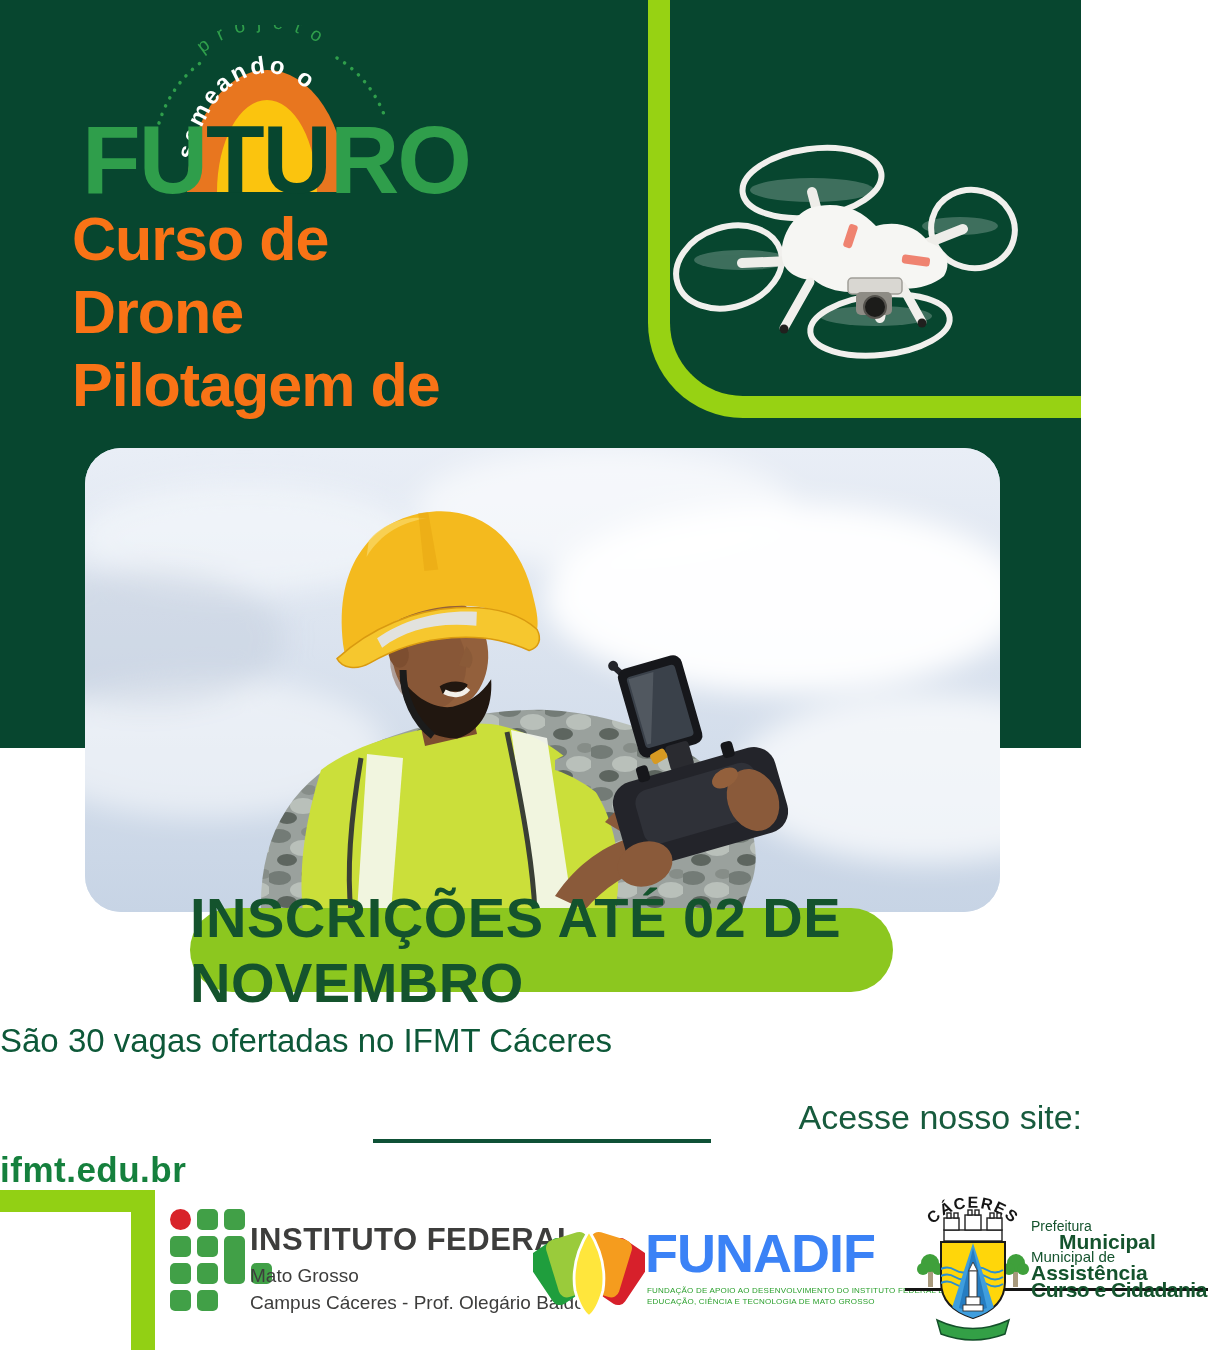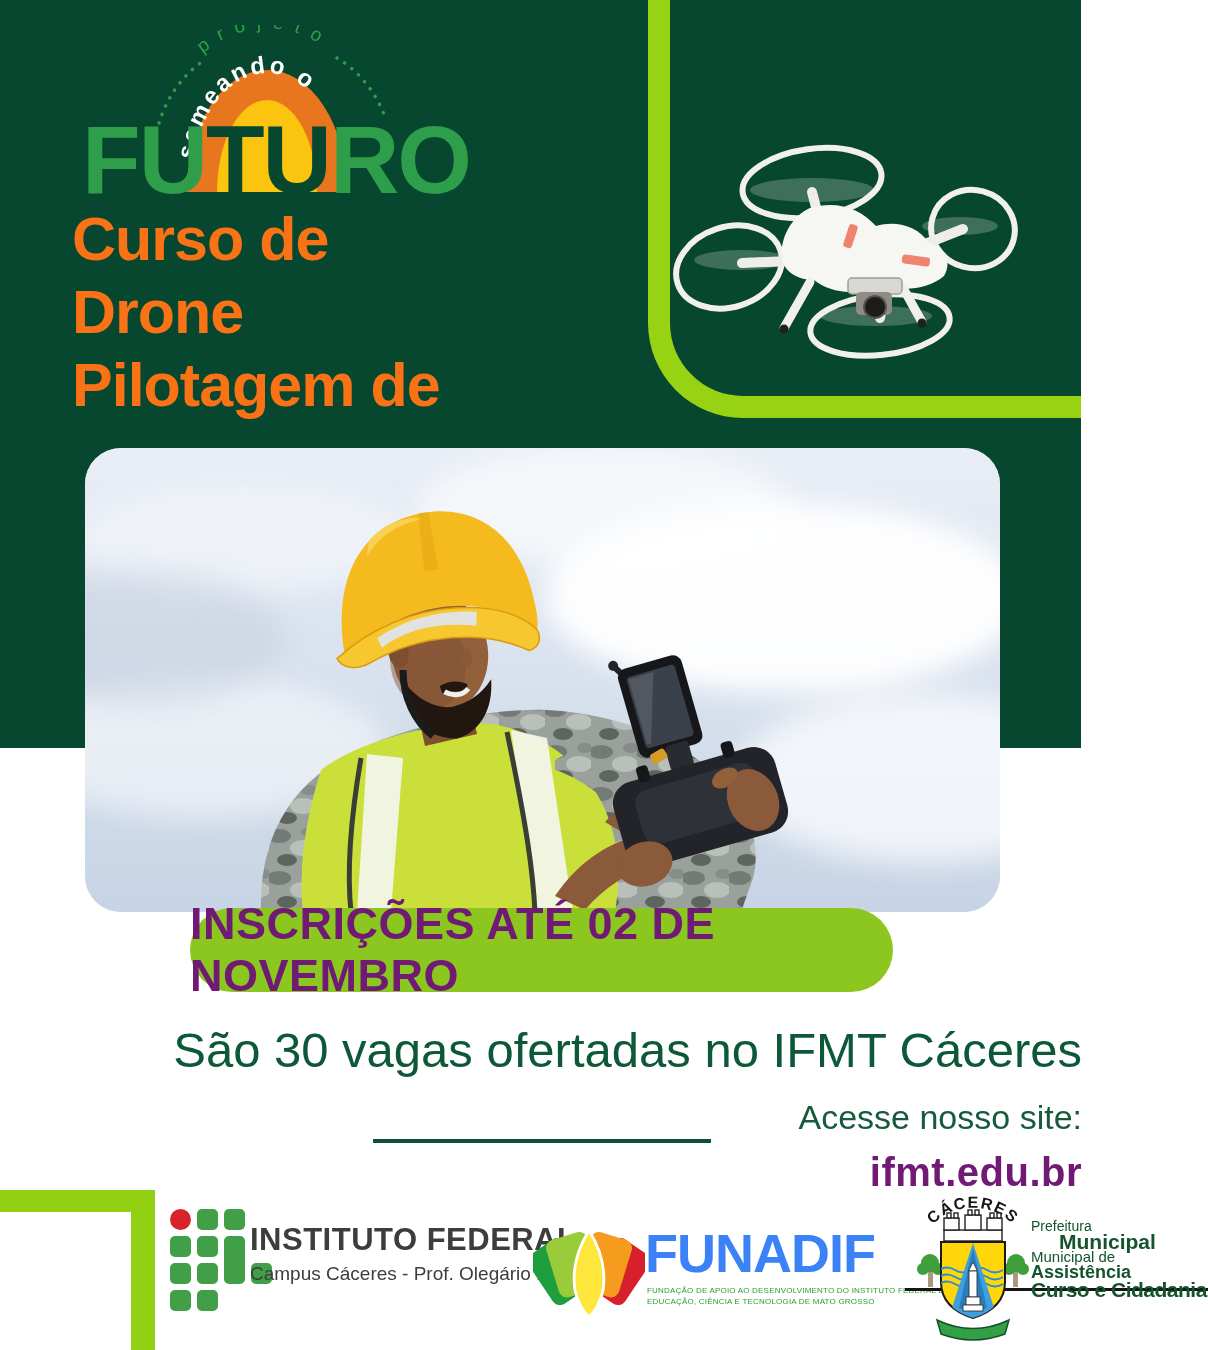--- a/index.html
+++ b/index.html
@@ -18,30 +18,30 @@
   .drone-art { position:absolute; left:660px; top:130px; }
 
   
   .photo { position:absolute; left:85px; top:448px; width:915px; height:464px;
     border-radius:36px; overflow:hidden; background:#d7e1ee; }
 
   
   .pill { position:absolute; left:190px; top:908px; width:703px; height:84px;
     background:#8cc71f; border-radius:42px; display:flex; align-items:center; justify-content:center;
     z-index:5; }
-  .pill span { font-size:45px; font-weight:bold; letter-spacing:.5px; color:#701a75; }
-
-  
-  .vagas { position:absolute; left:0; top:1022px; width:1082px; text-align:right;
-    font-size:49px; color:#0d5838; }
+  .pill span { font-size:56px; font-weight:bold; letter-spacing:.5px; color:#14532d; }
+
+  
+  .vagas { position:absolute; left:0; top:1022px; width:1082px; text-align:left;
+    font-size:33px; color:#0d5838; }
   .acesse { position:absolute; left:0; top:1098px; width:1082px; text-align:right;
     font-size:34px; color:#175b3d; }
   .site-line { position:absolute; left:373px; top:1139px; width:338px; height:4px; background:#0e5136; }
-  .site-url { position:absolute; left:0; top:1150px; width:1082px; text-align:right;
-    font-size:40px; font-weight:bold; color:#701a75; letter-spacing:.5px; }
+  .site-url { position:absolute; left:0; top:1150px; width:1082px; text-align:left;
+    font-size:35px; font-weight:bold; color:#15803d; letter-spacing:.5px; }
 
   
   .corner-bracket { position:absolute; left:0; top:1190px; width:155px; height:160px;
     border-top:22px solid #92d014; border-right:24px solid #92d014; }
 
   
   .if-logo { position:absolute; left:170px; top:1209px; }
   .if-text { position:absolute; left:250px; top:1222px; color:#3d3d3c; }
   .if-text .t1 { font-size:31px; font-weight:bold; letter-spacing:.5px; }
   .if-text .t2 { font-size:19px; margin-top:7px; }
@@ -53,21 +53,21 @@
   .funadif-desc { position:absolute; left:647px; top:1285px; font-size:8px; line-height:11px;
     color:#2ba02d; letter-spacing:.2px; }
 
   .caceres { position:absolute; left:905px; top:1186px; width:303px; height:164px; }
   .caceres-line { position:absolute; left:0; top:102px; width:303px; height:3px; background:#151515; z-index:1; }
   .caceres-coat { position:absolute; left:12px; top:0; z-index:2; }
   .caceres-text { position:absolute; left:126px; top:34px; color:#14532d; z-index:2; white-space:nowrap; }
   .caceres-text .c1 { font-size:14px; line-height:13px; }
   .caceres-text .c2 { font-size:21px; line-height:17px; font-weight:bold;margin-left:28px; }
   .caceres-text .c3 { font-size:15px; line-height:14px; }
-  .caceres-text .c4 { font-size:18px; line-height:17px; font-weight:bold; }
+  .caceres-text .c4 { font-size:21px; line-height:17px; font-weight:bold; }
   .caceres-text .c5 { font-size:21px; line-height:18px; font-weight:bold; letter-spacing:-0.5px; }
 </style>
 </head>
 <body>
 
 <div class="poster">
 
   <div class="header-bg">
 
     <div class="drone-frame"></div>
@@ -253,20 +253,21 @@
       <rect x="54" y="27" width="21" height="48" rx="5"></rect>
       <rect x="0" y="54" width="21" height="21" rx="5"></rect>
       <rect x="27" y="54" width="21" height="21" rx="5"></rect>
       <rect x="81" y="54" width="21" height="21" rx="5"></rect>
       <rect x="0" y="81" width="21" height="21" rx="5"></rect>
       <rect x="27" y="81" width="21" height="21" rx="5"></rect>
     </g>
   </svg>
   <div class="if-text">
     <div class="t1">INSTITUTO FEDERAL</div>
+    <div class="t2">Mato Grosso</div>
     <div class="t3">Campus Cáceres - Prof. Olegário Baldo</div>
   </div>
 
   <svg class="funadif-fan" width="112" height="128" viewBox="0 0 120 130">
     <g>
       <rect x="37" y="28" width="46" height="64" rx="9" fill="#1f9e3d" transform="rotate(-34 60 118)"></rect>
       <rect x="37" y="28" width="46" height="64" rx="9" fill="#d7202b" transform="rotate(34 60 118)"></rect>
       <rect x="37" y="28" width="46" height="64" rx="9" fill="#9acb3b" transform="rotate(-17 60 118)"></rect>
       <rect x="37" y="28" width="46" height="64" rx="9" fill="#f59c1e" transform="rotate(17 60 118)"></rect>
       <path d="M60,26 Q80,58 75,90 Q69,112 60,118 Q51,112 45,90 Q40,58 60,26 Z" fill="#ffe63c" stroke="#ffffff" stroke-width="3"></path>

